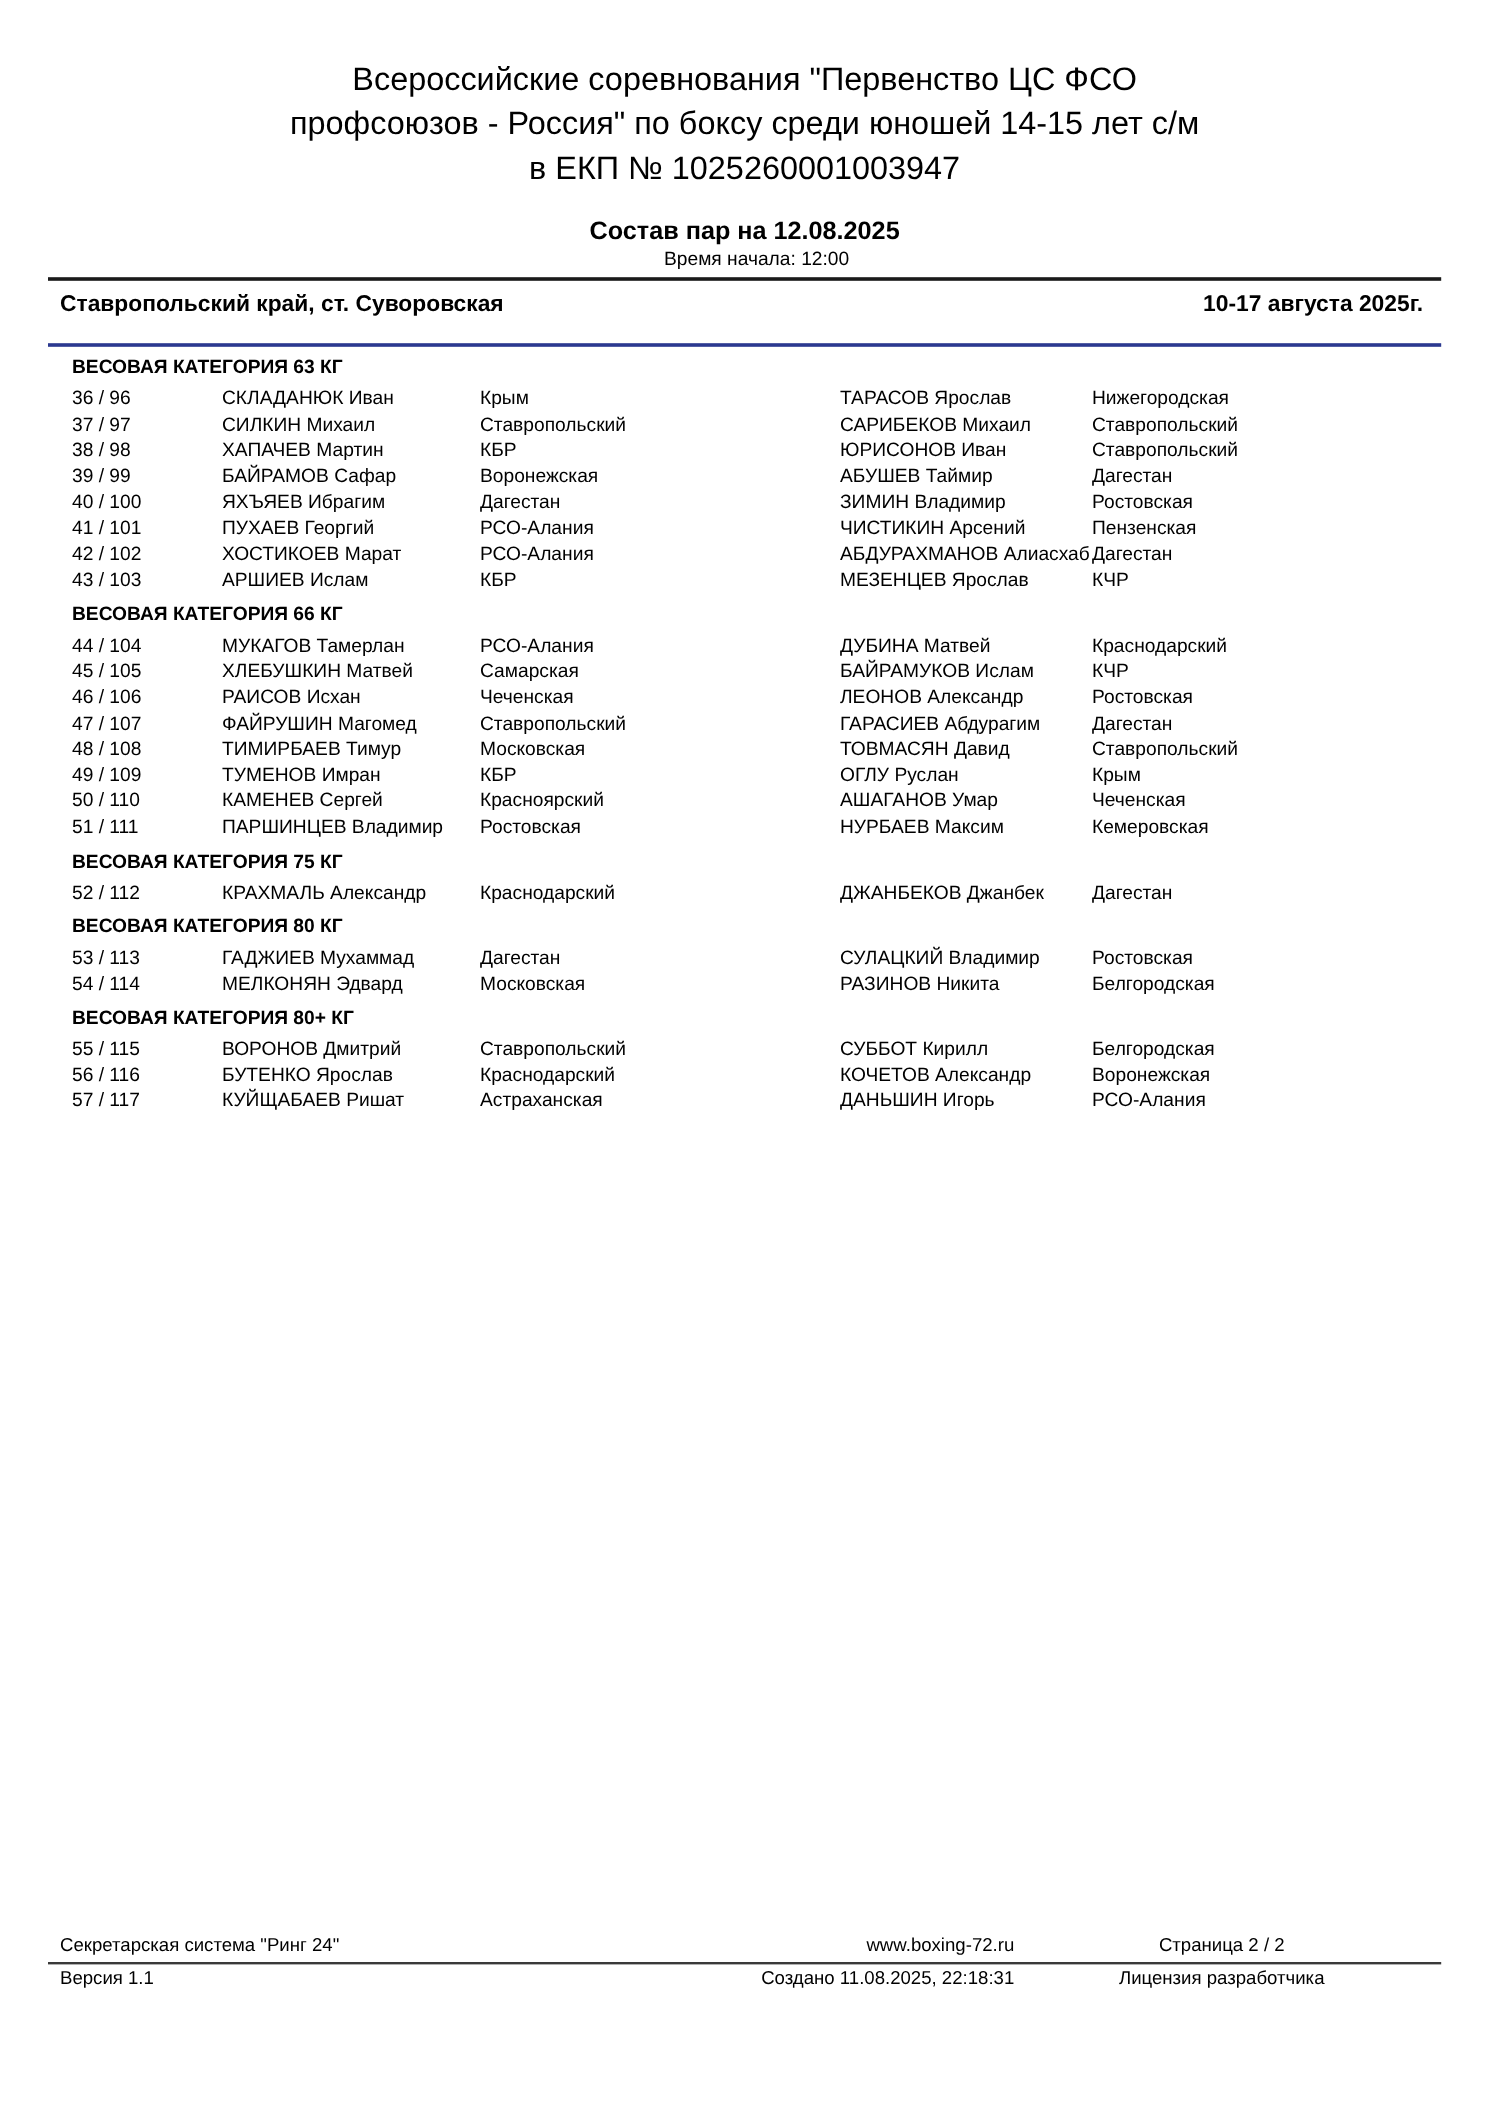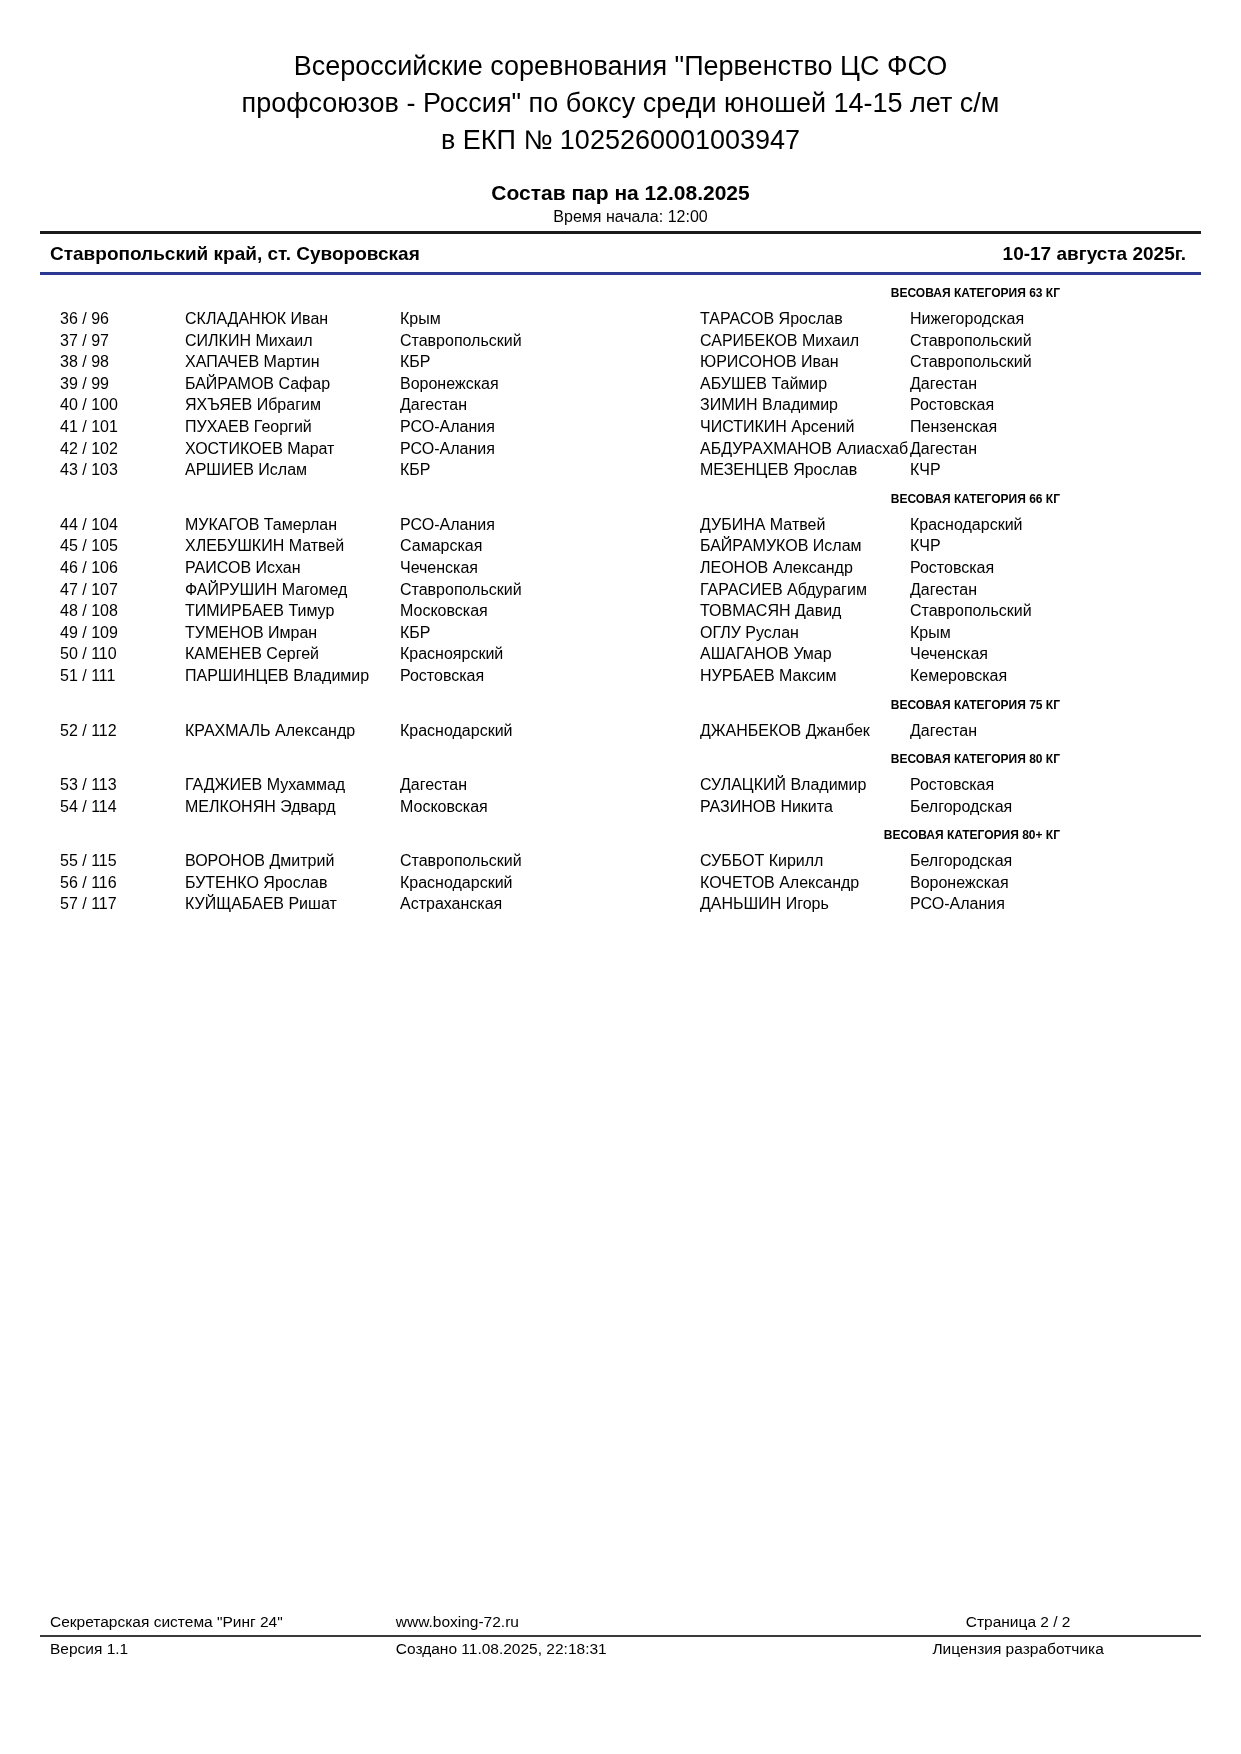--- a/index.html
+++ b/index.html
@@ -13,40 +13,40 @@
   .title-line { font-size:27px; line-height:37px; }
   .subtitle   { font-size:21px; line-height:27px; font-weight:bold; margin-top:20px; }
   .start-time { font-size:16px; line-height:21px;padding-left:20px; }
 
   .rule      { margin:0 40px; height:3px; background:#1a1a1a; }
   .rule.top  { margin-top:4px; }
   .rule.navy { background:#2b3990; }
 
   .venue-row {
     display:flex; justify-content:space-between; align-items:baseline;
-    margin:0 55px 0 50px; padding:9px 0 7px;
+    margin:0 55px 0 50px; padding:9px 0 21px;
     font-weight:bold; font-size:19px;gap:45px;
   }
 
   .pairs-table { margin-left:60px; width:1000px; font-size:16px; }
   .category-heading {
-    text-align:right; font-weight:bold; font-size:12px;
+    text-align:left; font-weight:bold; font-size:16px;
     line-height:22px; margin:7px 0 4px 0;
   }
   .pair-row {
     display:grid;
     grid-template-columns:125px 215px 300px 210px 150px;
     line-height:21.6px; white-space:nowrap;
   }
   .cell { overflow:visible; }
 
   .footer { position:absolute; left:0; right:0; top:1612px; font-size:15.5px; }
   .footer-row { display:flex; align-items:baseline; margin:0 50px; line-height:20px; }
   .footer-row .f-left   { flex:1; text-align:left; }
-  .footer-row .f-center { flex:1.3; text-align:left; }
+  .footer-row .f-center { flex:1.3; text-align:right; }
   .footer-row .f-right  { flex:1; text-align:center; }
   .footer-rule { margin:3px 40px 2px 40px; height:2px; background:#3a3a3a; }
 </style>
 </head>
 <body>
 
 <div class="page">
 
   <div class="title-block">
     <div class="title-line">Всероссийские соревнования "Первенство ЦС ФСО</div>

